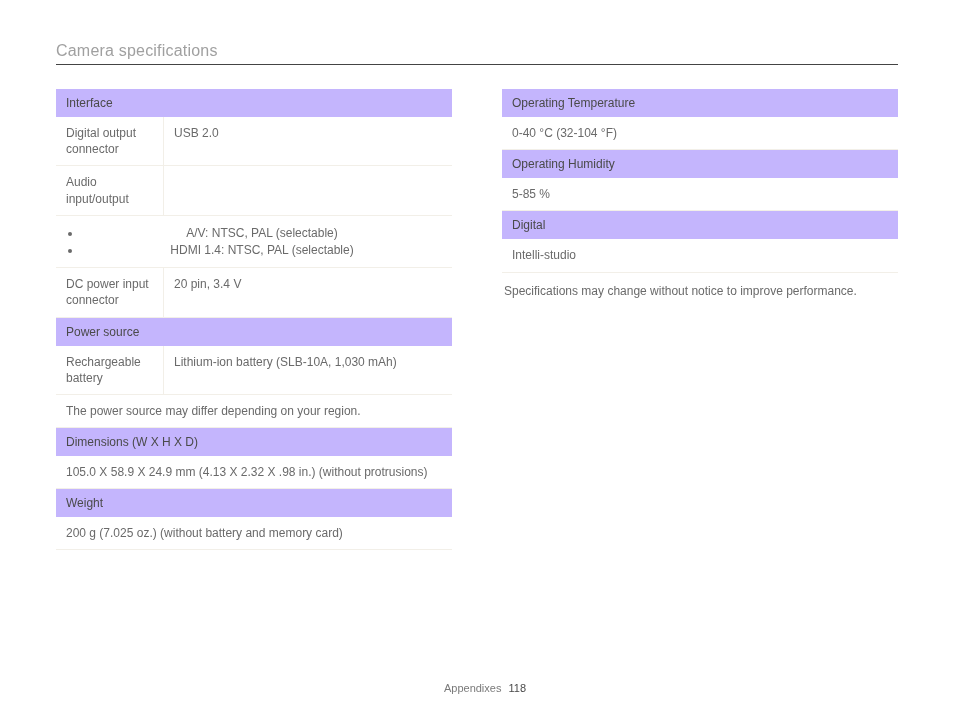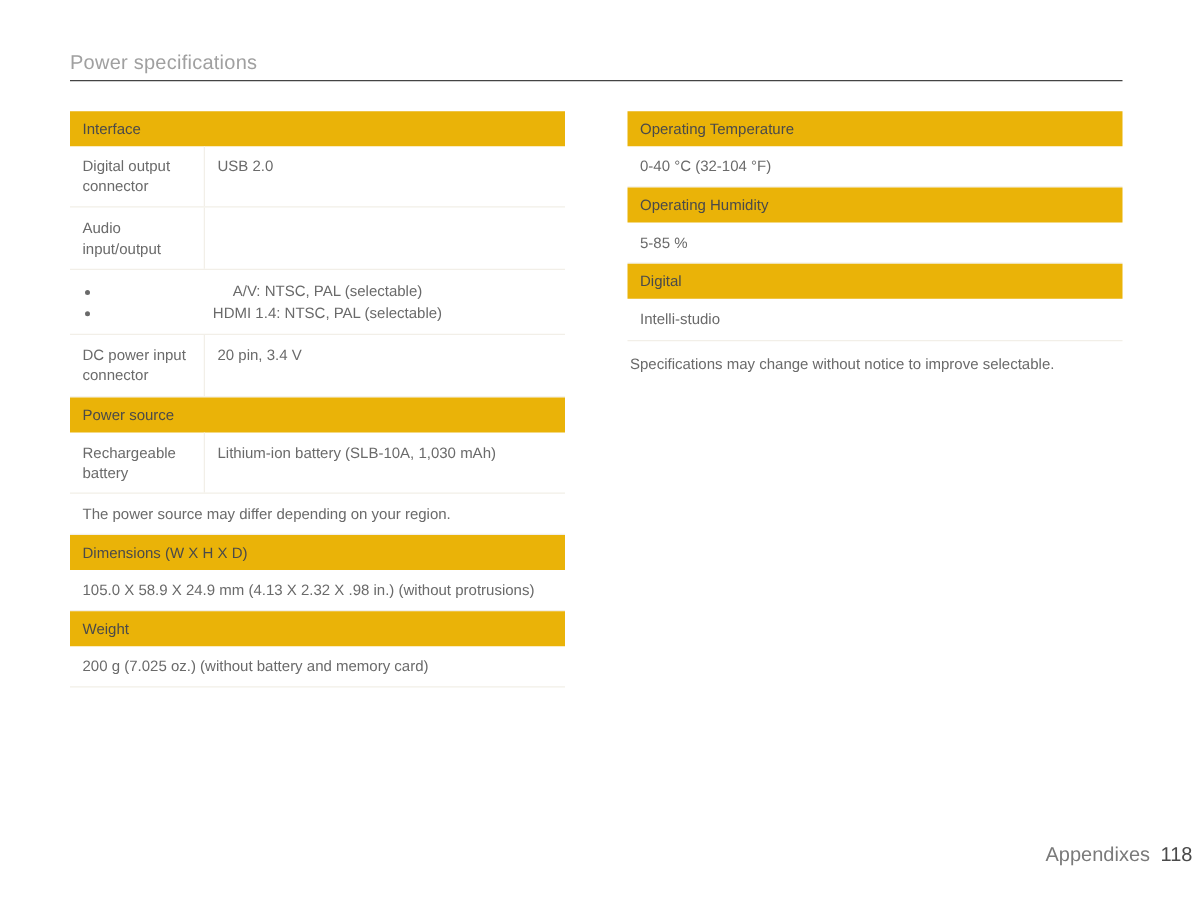--- a/index.html
+++ b/index.html
@@ -24,21 +24,21 @@
   }
   .columns {
     display: flex;
     gap: 50px;
   }
   .col {
     flex: 1;
     min-width: 0;
   }
   .section-header {
-    background: #eab308;
+    background: #c4b5fd;
     color: #4a4a4a;
     font-size: 12px;
     padding: 7px 10px;
     font-weight: 400;
   }
   .row {
     display: flex;
     font-size: 12px;
     border-bottom: 1px solid #f2efe8;
   }
@@ -76,35 +76,35 @@
     font-size: 12px;
     color: #6a6a6a;
     padding: 10px 2px;
     line-height: 1.4;
   }
   .footer {
     position: absolute;
     bottom: 26px;
     left: 0;
     right: 0;
-    text-align: right;
-    font-size: 16px;
+    text-align: center;
+    font-size: 11px;
     color: #7a7a7a;
     padding-left: 16px;
   }
   .footer .pagenum {
     color: #4a4a4a;
     font-weight: 500;
     margin-left: 4px;
   }
 </style>
 </head>
 <body>
 
-<div class="page-title">Power specifications</div>
+<div class="page-title">Camera specifications</div>
 
 <div class="columns">
 
   <div class="col">
 
     <div class="section-header">Interface</div>
 
     <div class="row">
       <div class="label">Digital output connector</div>
       <div class="value">USB 2.0</div>
@@ -149,21 +149,21 @@
 
     <div class="section-header">Operating Temperature</div>
     <div class="full-row">0-40 °C (32-104 °F)</div>
 
     <div class="section-header">Operating Humidity</div>
     <div class="full-row">5-85 %</div>
 
     <div class="section-header">Digital</div>
     <div class="full-row">Intelli-studio</div>
 
-    <div class="note">Specifications may change without notice to improve selectable.</div>
+    <div class="note">Specifications may change without notice to improve performance.</div>
 
   </div>
 
 </div>
 
 <div class="footer">
   <span>Appendixes</span>
   <span class="pagenum">118</span>
 </div>
 

